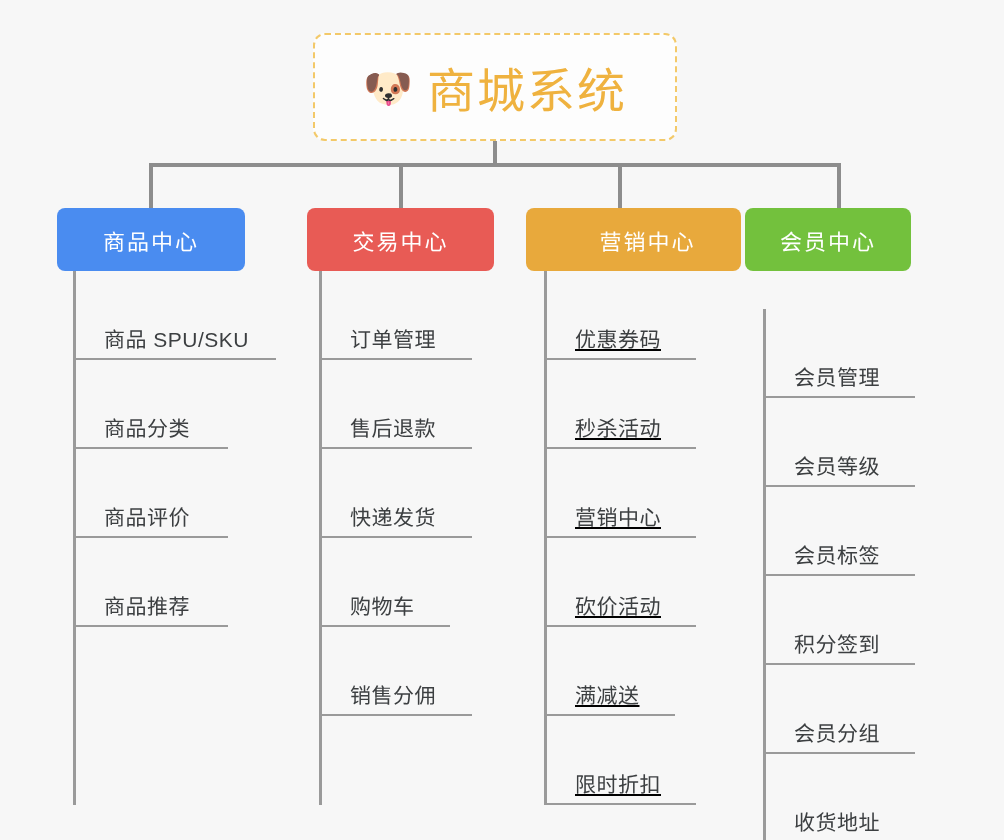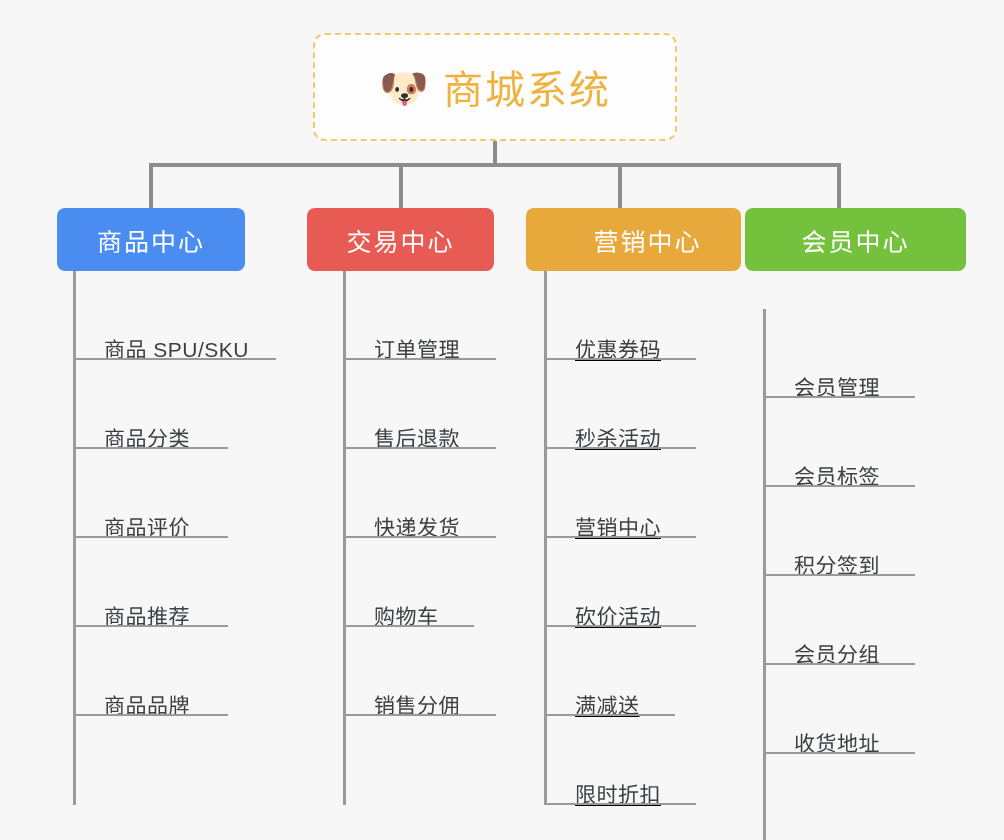--- a/index.html
+++ b/index.html
@@ -39,21 +39,21 @@
     justify-content: center;
     gap: 14px;
   }
   .root-emoji {
     font-size: 40px;
     line-height: 1;
     display: block;
     margin-top: 2px;
   }
   .root-title {
-    font-size: 40px;
+    font-size: 48px;
     color: #efb23f;
     letter-spacing: 2px;
     white-space: nowrap;
   }
 
   
   .conn {
     position: absolute;
     background: #8d8d8d;
   }
@@ -62,21 +62,21 @@
 
   
   .cat-box {
     position: absolute;
     height: 63px;
     border-radius: 8px;
     display: flex;
     align-items: center;
     justify-content: center;
     color: #ffffff;
-    font-size: 25px;
+    font-size: 22px;
     letter-spacing: 2px;
     white-space: nowrap;
   }
 
   
   .branch {
     position: absolute;
     top: 271px;
   }
   .branch-trunk {
@@ -91,20 +91,21 @@
     height: 89px;
     padding-left: 31px;
     box-sizing: border-box;
     display: flex;
     align-items: flex-end;
   }
   .leaf-label {
     font-size: 21px;
     color: #3c3f41;
     line-height: 1;
+    padding-bottom: 10px;
     white-space: nowrap;
     letter-spacing: 0.5px;
   }
   .leaf-underline {
     position: absolute;
     left: 0;
     bottom: 0;
     height: 2px;
     background: #9a9a9a;
   }
@@ -143,29 +144,25 @@
           <div class="leaf-underline" style="width: 155px;"></div>
         </div>
         <div class="leaf">
           <span class="leaf-label">商品评价</span>
           <div class="leaf-underline" style="width: 155px;"></div>
         </div>
         <div class="leaf">
           <span class="leaf-label">商品推荐</span>
           <div class="leaf-underline" style="width: 155px;"></div>
         </div>
-        <div class="leaf">
-          <span class="leaf-label">商品品牌</span>
-          <div class="leaf-underline" style="width: 155px;"></div>
-        </div>
       </div>
       <div class="cat-box" style="left: 307px; top: 208px; width: 187px; background: rgb(232, 91, 85);">
         <span>交易中心</span>
       </div>
-      <div class="branch" style="left: 343px;">
+      <div class="branch" style="left: 319px;">
         <div class="branch-trunk" style="height: 534px;"></div>
         <div class="leaf">
           <span class="leaf-label">订单管理</span>
           <div class="leaf-underline" style="width: 153px;"></div>
         </div>
         <div class="leaf">
           <span class="leaf-label">售后退款</span>
           <div class="leaf-underline" style="width: 153px;"></div>
         </div>
         <div class="leaf">
@@ -204,30 +201,34 @@
         </div>
         <div class="leaf">
           <span class="leaf-label">满减送</span>
           <div class="leaf-underline" style="width: 131px;"></div>
         </div>
         <div class="leaf">
           <span class="leaf-label">限时折扣</span>
           <div class="leaf-underline" style="width: 152px;"></div>
         </div>
       </div>
-      <div class="cat-box" style="left: 745px; top: 208px; width: 221px; background: rgb(115, 193, 61);">
+      <div class="cat-box" style="left: 745px; top: 208px; width: 166px; background: rgb(115, 193, 61);">
         <span>会员中心</span>
       </div>
       <div class="branch" style="left: 763px; margin-top: 38px;">
         <div class="branch-trunk" style="height: 534px;"></div>
         <div class="leaf">
           <span class="leaf-label">会员管理</span>
           <div class="leaf-underline" style="width: 152px;"></div>
         </div>
         <div class="leaf">
+          <span class="leaf-label">会员等级</span>
+          <div class="leaf-underline" style="width: 152px;"></div>
+        </div>
+        <div class="leaf">
           <span class="leaf-label">会员标签</span>
           <div class="leaf-underline" style="width: 152px;"></div>
         </div>
         <div class="leaf">
           <span class="leaf-label">积分签到</span>
           <div class="leaf-underline" style="width: 152px;"></div>
         </div>
         <div class="leaf">
           <span class="leaf-label">会员分组</span>
           <div class="leaf-underline" style="width: 152px;"></div>

